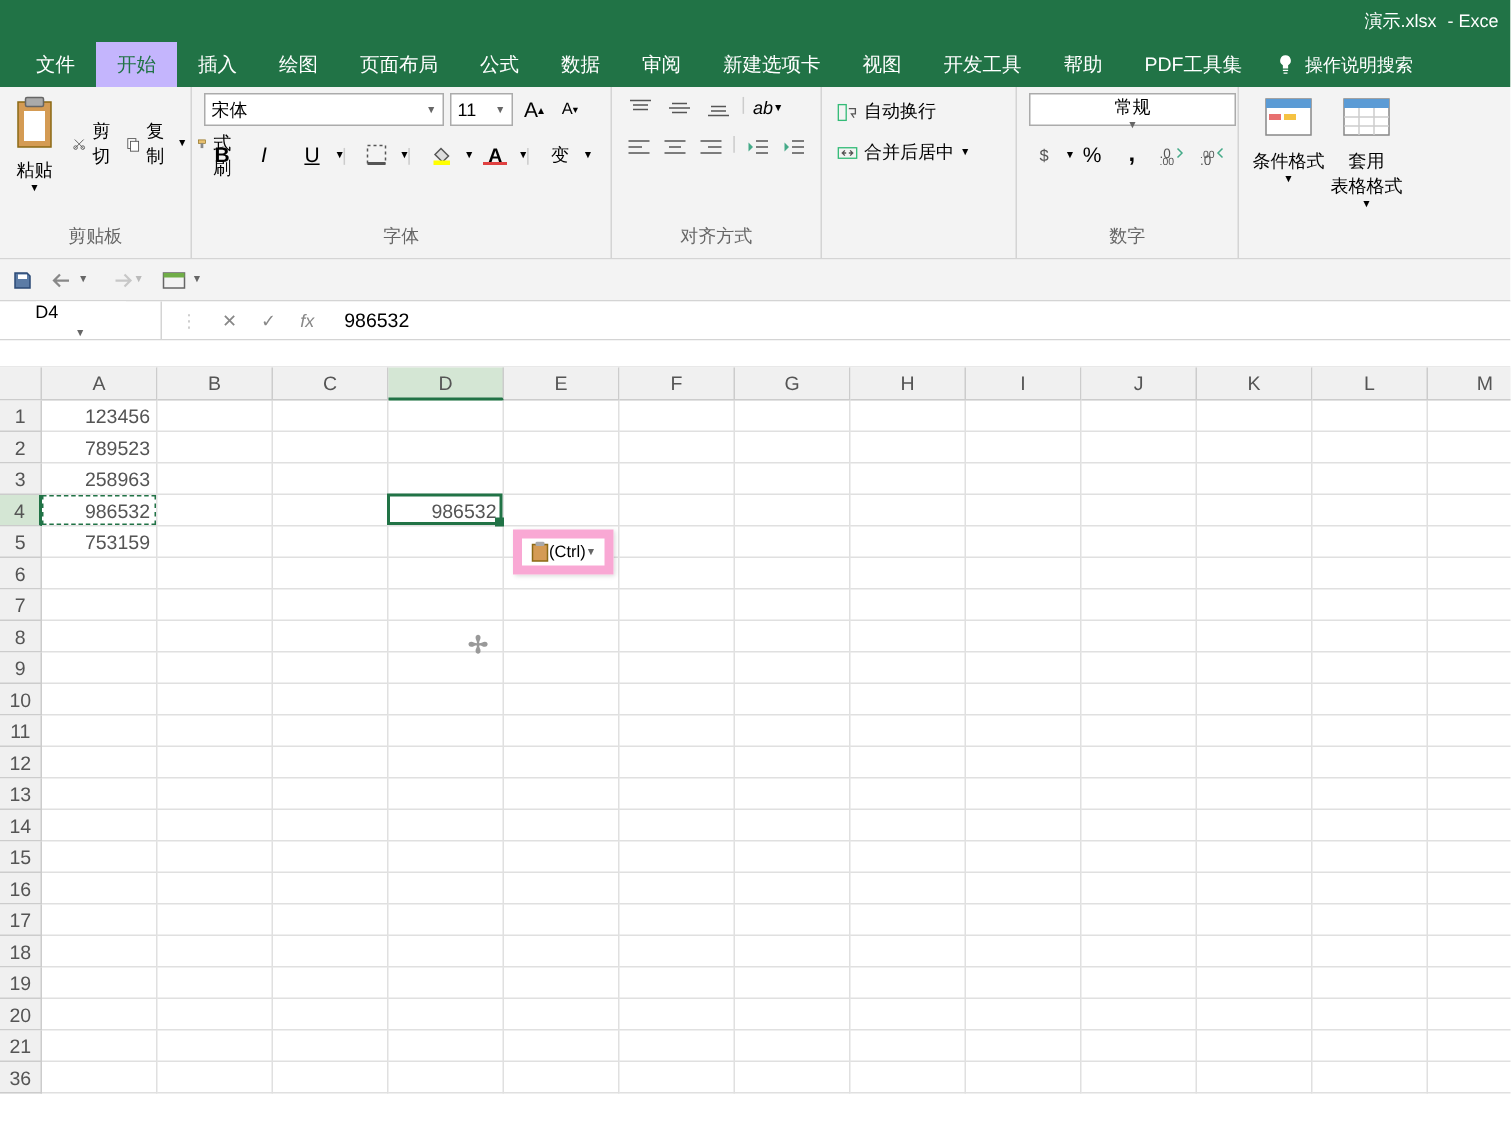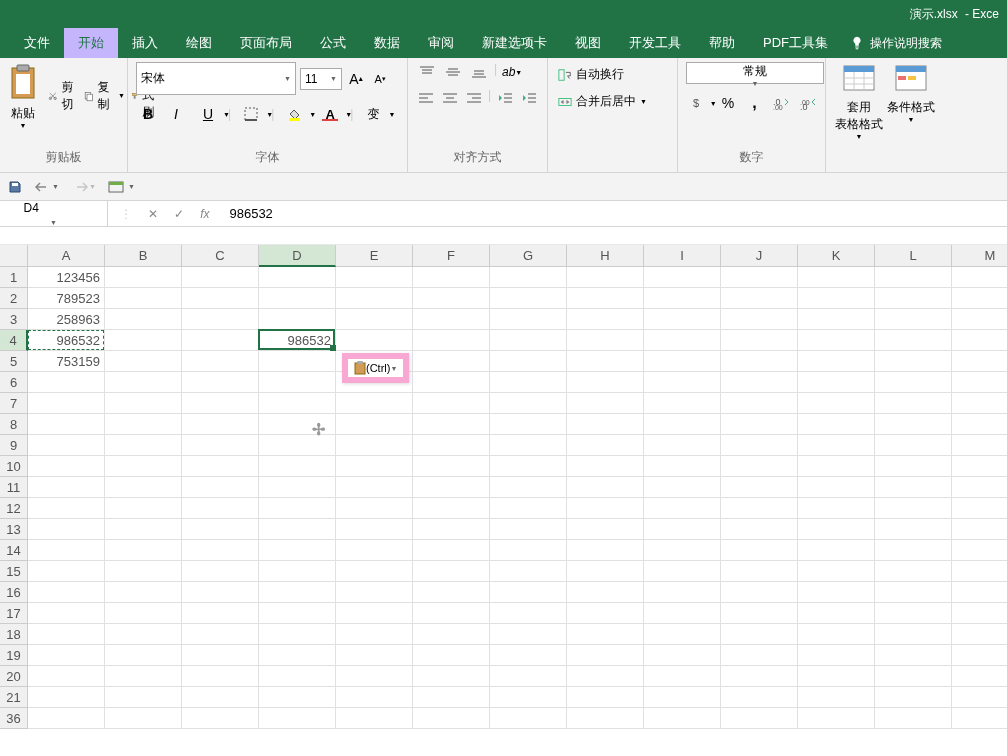--- a/index.html
+++ b/index.html
@@ -21,21 +21,21 @@
 .clipboard-group { width: 128px; }
 .clipboard-content { display: flex; gap: 8px; }
 .paste-big { width: 42px; text-align: center; cursor: pointer; }
 .paste-icon { width: 30px; height: 36px; margin: 2px auto; }
 .clip-side { display: flex; flex-direction: row; gap: 2px; }
 .clip-item { display: flex; align-items: center; gap: 4px; cursor: pointer; padding: 2px; font-size: 12px; }
 .small-icon { width: 14px; height: 14px; }
 
 .font-group { width: 280px; }
 .font-row1 { display: flex; gap: 4px; align-items: center; margin-bottom: 8px; }
-.font-name { width: 160px; height: 33px; border: 1px solid #ababab; background: #fff; padding: 0 4px; display: flex; align-items: center; justify-content: space-between; cursor: pointer; gap: 38px; }
+.font-name { width: 160px; height: 22px; border: 1px solid #ababab; background: #fff; padding: 0 4px; display: flex; align-items: center; justify-content: space-between; cursor: pointer; gap: 38px; }
 .font-size { width: 42px; height: 22px; border: 1px solid #ababab; background: #fff; padding: 0 4px; display: flex; align-items: center; justify-content: space-between; cursor: pointer; }
 .font-grow, .font-shrink { width: 20px; height: 20px; display: flex; align-items: center; justify-content: center; cursor: pointer; }
 .font-row2 { display: flex; gap: 4px; align-items: center; }
 .fbtn { width: 24px; height: 22px; display: flex; align-items: center; justify-content: center; cursor: pointer; position: relative; }
 .fbtn .dd { font-size: 7px; position: absolute; right: -6px; }
 .fbtn-wide { width: 32px; }
 .underline-bar { border-bottom: 2px solid #e04040; width: 16px; height: 14px; display: flex; align-items: flex-start; justify-content: center; font-size: 13px; font-weight: bold; }
 
 .align-group { width: 140px; }
 .align-content { display: flex; flex-direction: column; gap: 6px; }
@@ -334,37 +334,37 @@
       </div>
     </div>
     <div class="group-label">数字</div>
   </div>
 
   <div class="ribbon-group styles-group">
     <div class="style-btn">
       <svg class="style-icon" viewBox="0 0 34 32">
           <rect x="2" y="4" width="30" height="24" fill="#fff" stroke="#888"></rect>
           <rect x="2" y="4" width="30" height="6" fill="#5b9bd5"></rect>
+          <rect x="4" y="14" width="8" height="4" fill="#e87070"></rect>
+          <rect x="14" y="14" width="8" height="4" fill="#f5c242"></rect>
+        </svg>
+      <div>条件格式</div>
+      <div style="font-size:7px;">▼</div>
+    </div>
+    <div class="style-btn">
+      <svg class="style-icon" viewBox="0 0 34 32">
+          <rect x="2" y="4" width="30" height="24" fill="#fff" stroke="#888"></rect>
+          <rect x="2" y="4" width="30" height="6" fill="#5b9bd5"></rect>
           <line x1="2" y1="16" x2="32" y2="16" stroke="#ccc"></line>
           <line x1="2" y1="22" x2="32" y2="22" stroke="#ccc"></line>
           <line x1="12" y1="10" x2="12" y2="28" stroke="#ccc"></line>
           <line x1="22" y1="10" x2="22" y2="28" stroke="#ccc"></line>
         </svg>
       <div style="white-space:pre-line;">套用
 表格格式</div>
-      <div style="font-size:7px;">▼</div>
-    </div>
-    <div class="style-btn">
-      <svg class="style-icon" viewBox="0 0 34 32">
-          <rect x="2" y="4" width="30" height="24" fill="#fff" stroke="#888"></rect>
-          <rect x="2" y="4" width="30" height="6" fill="#5b9bd5"></rect>
-          <rect x="4" y="14" width="8" height="4" fill="#e87070"></rect>
-          <rect x="14" y="14" width="8" height="4" fill="#f5c242"></rect>
-        </svg>
-      <div>条件格式</div>
       <div style="font-size:7px;">▼</div>
     </div>
   </div>
 </div>
 
 <div class="qat">
   <span class="qat-btn">
       <svg width="14" height="14" viewBox="0 0 14 14">
         <path d="M2 2h8l2 2v8H2z" fill="#5b7ba5" stroke="#2b4a75"></path>
         <rect x="4" y="3" width="6" height="3" fill="#fff"></rect>

